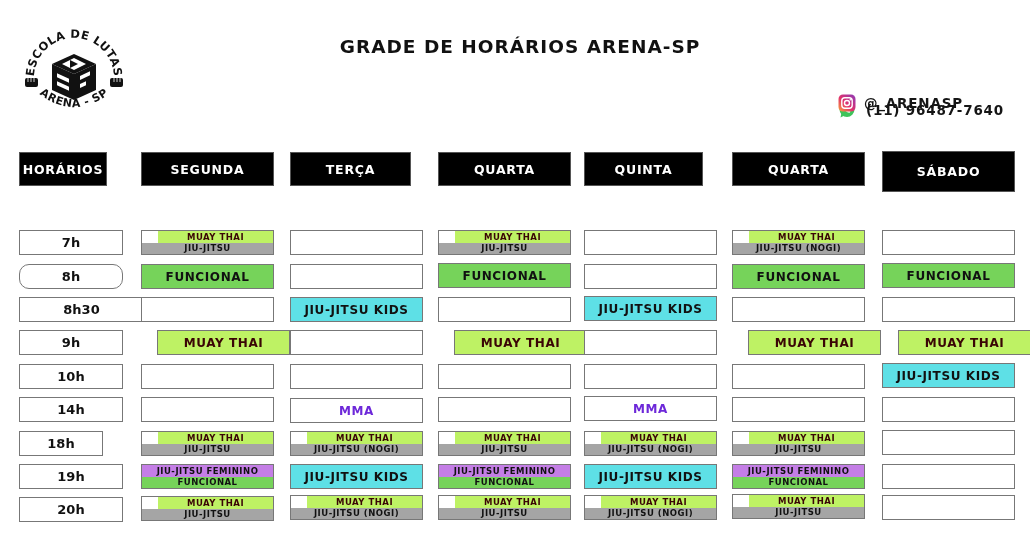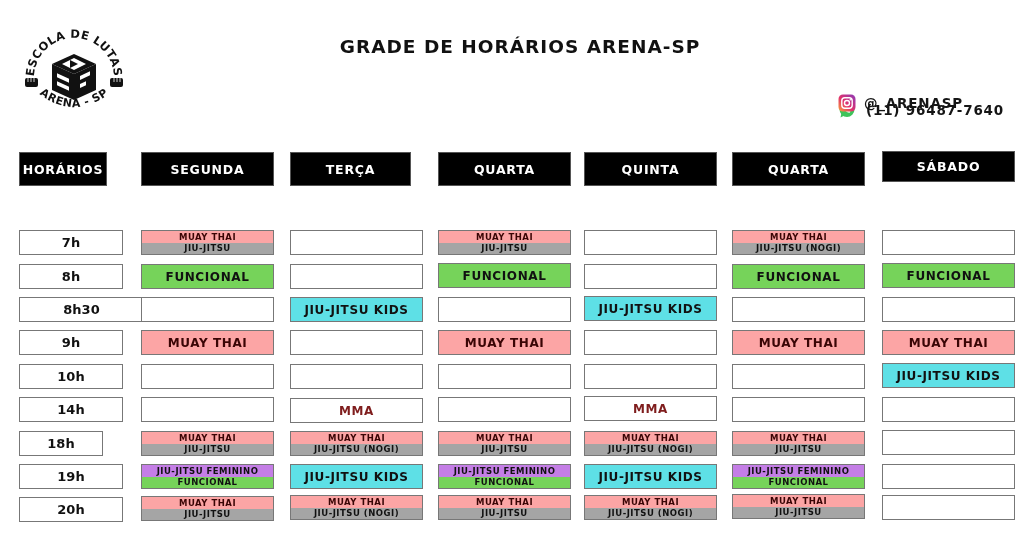--- a/index.html
+++ b/index.html
@@ -9,33 +9,33 @@
     .logo { position: absolute; left: 20px; top: 22px; width: 108px; height: 98px; }
     .title { position: absolute; left: 0; width: 1040px; top: 36px; text-align: center; font-size: 18.5px; font-weight: bold; letter-spacing: 1px; color: #111; }
 
     .contact { position: absolute; left: 838px; display: flex; align-items: center; font-weight: bold; font-size: 13.5px; letter-spacing: 0.8px; color: #151515; }
     .contact .ic { width: 18px; height: 18px; margin-right: 10px; display: inline-block; }
     .c-phone { top: 57px; margin-top: 44px; }
     .c-insta { top: 94px; }
     .c-insta .ic { margin-right: 8px; }
 
     .hdr { position: absolute; top: 152px; height: 34px; background: #000; color: #fff; font-weight: bold; font-size: 12.5px; letter-spacing: 0.8px; display: flex; align-items: center; justify-content: center; border: 1px solid #555; }
-    .hdr.sab { top: 151px; height: 31px; }
+    .hdr.sab { top: 151px; height: 41px; }
 
     .cell { position: absolute; height: 25px; border: 1.5px solid #777; background: #fff; display: flex; flex-direction: column; overflow: hidden; }
     .cell.full { align-items: center; justify-content: center; font-weight: bold; font-size: 12px; letter-spacing: 0.6px; }
     .cell.time { font-size: 13px; letter-spacing: 0; color: #111; }
     .cell .half { flex: 1; display: flex; align-items: center; justify-content: center; font-weight: bold; font-size: 8.5px; letter-spacing: 0.5px; line-height: 1; }
-    .red { background: #fca5a5; color: #4a0000; }
+    .red { background: #bef264; color: #4a0000; margin-left: 16px; }
     .half.red { color: #3a0505; }
     .gray { background: #a5a5a5; color: #111; }
     .green { background: #76d35a; color: #111; }
     .cyan { background: #5ee0e6; color: #111; }
     .purple { background: #c47ee6; color: #111; }
-    .white { background: #fff; color: #7f1d1d; }
+    .white { background: #fff; color: #6d28d9; }
     .cell.full.red { color: #3a0505; }
   </style>
 </head>
 <body>
 
 <div class="logo">
   <svg width="108" height="98" viewBox="0 0 108 98">
     <defs>
       <path id="arcTop" d="M 14 56 A 40 40 0 0 1 94 56"></path>
       <path id="arcBot" d="M 22 74 Q 54 96 86 74"></path>
@@ -101,26 +101,26 @@
       <circle cx="12.3" cy="5.7" r="0.8" fill="#fff"></circle>
     </svg>
   </span>
   <span>@_ARENASP</span>
 </div>
 
 <div class="hdr" style="left:19px;width:88px;">HORÁRIOS</div>
 <div class="hdr" style="left:141px;width:133px;">SEGUNDA</div>
 <div class="hdr" style="left:290px;width:121px;">TERÇA</div>
 <div class="hdr" style="left:438px;width:133px;">QUARTA</div>
-<div class="hdr" style="left:584px;width:133px;">QUINTA</div>
+<div class="hdr" style="left:584px;width:119px;">QUINTA</div>
 <div class="hdr" style="left:732px;width:133px;">QUARTA</div>
 <div class="hdr sab" style="left:882px;width:133px;">SÁBADO</div>
 
 <div class="cell full time" style="left:19px;top:230px;width:104px;">7h</div>
-<div class="cell full time" style="left:19px;top:264px;width:104px;">8h</div>
+<div class="cell full time" style="left:19px;top:264px;width:104px;border-radius:10px;">8h</div>
 <div class="cell full time" style="left:19px;top:297px;width:125px;">8h30</div>
 <div class="cell full time" style="left:19px;top:330px;width:104px;">9h</div>
 <div class="cell full time" style="left:19px;top:364px;width:104px;">10h</div>
 <div class="cell full time" style="left:19px;top:397px;width:104px;">14h</div>
 <div class="cell full time" style="left:19px;top:431px;width:84px;">18h</div>
 <div class="cell full time" style="left:19px;top:464px;width:104px;">19h</div>
 <div class="cell full time" style="left:19px;top:497px;width:104px;">20h</div>
 
 <div class="cell" style="left:141px;top:230px;width:133px;">
   <div class="half red">MUAY THAI</div>

